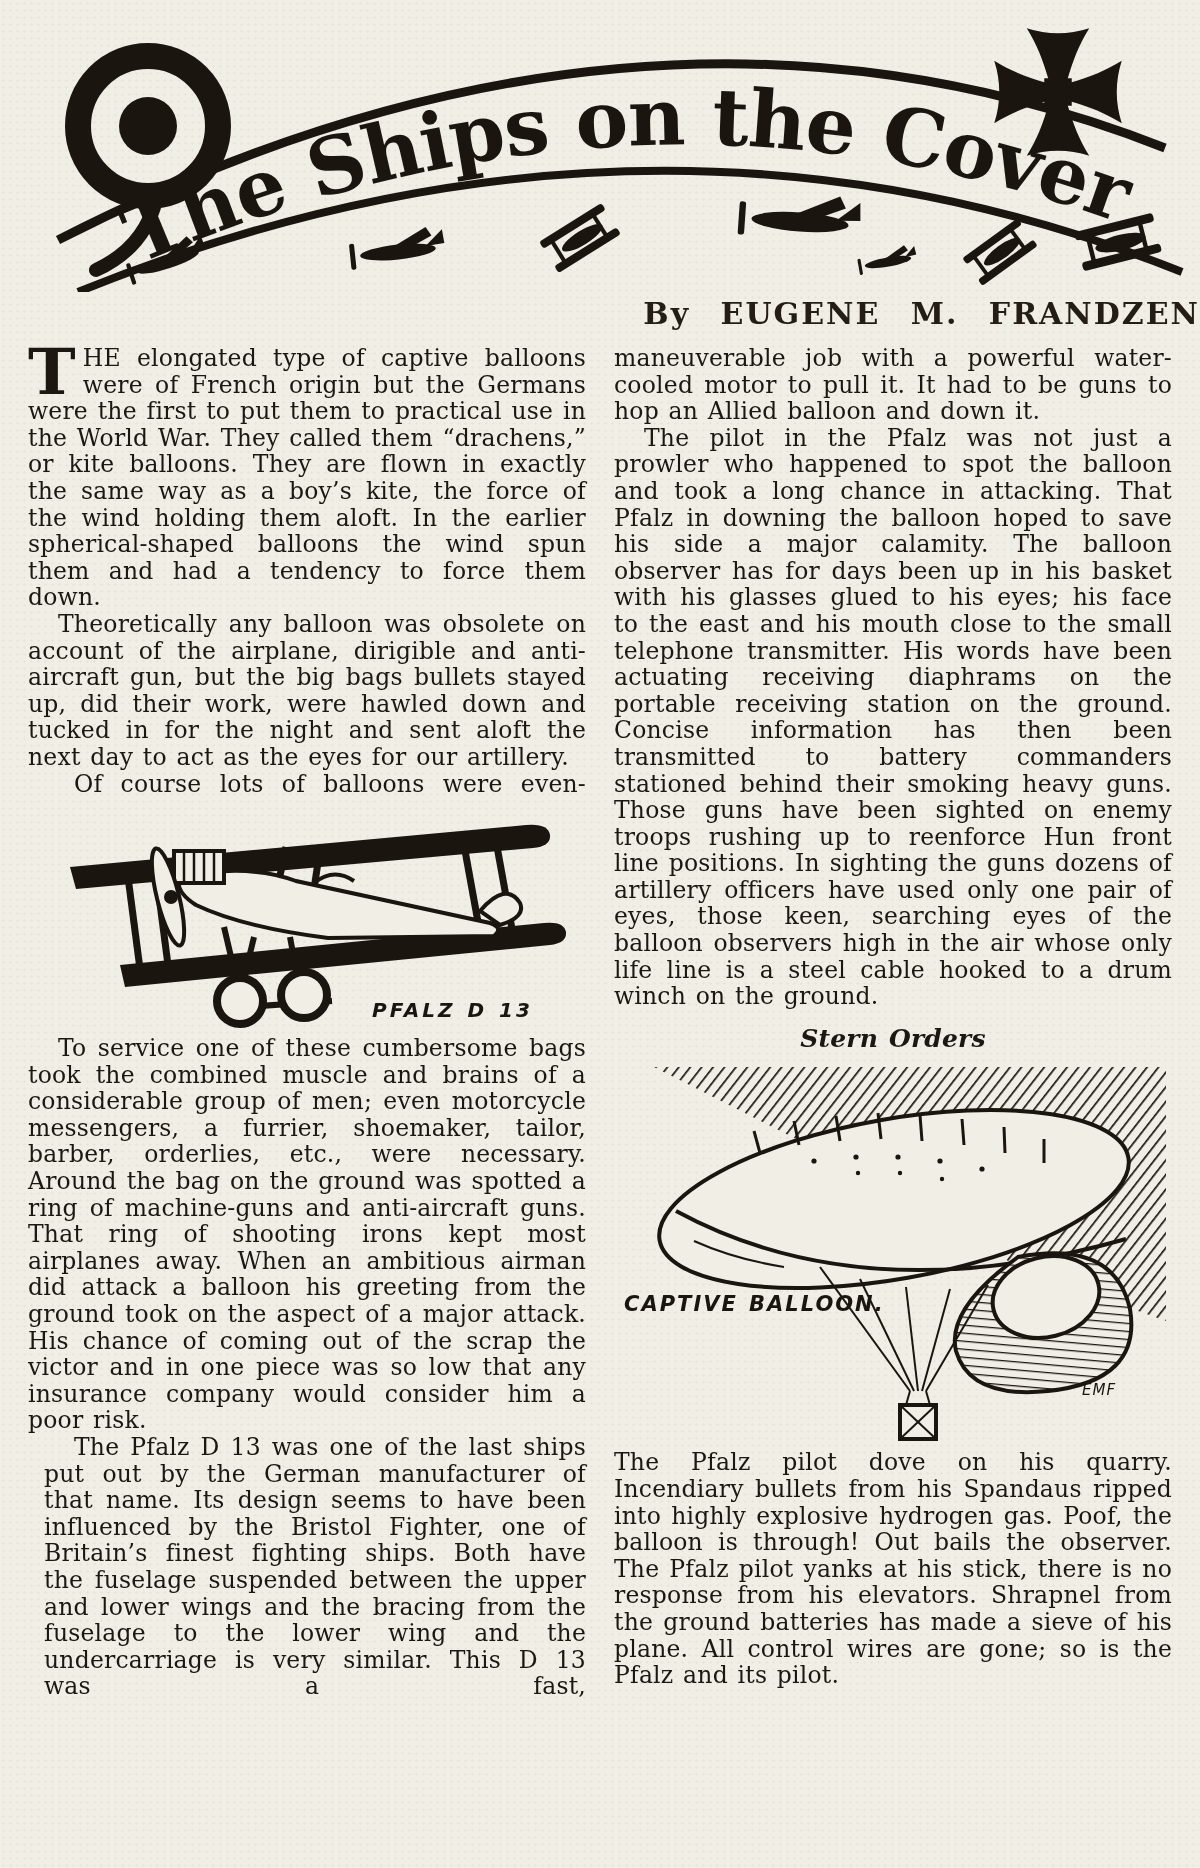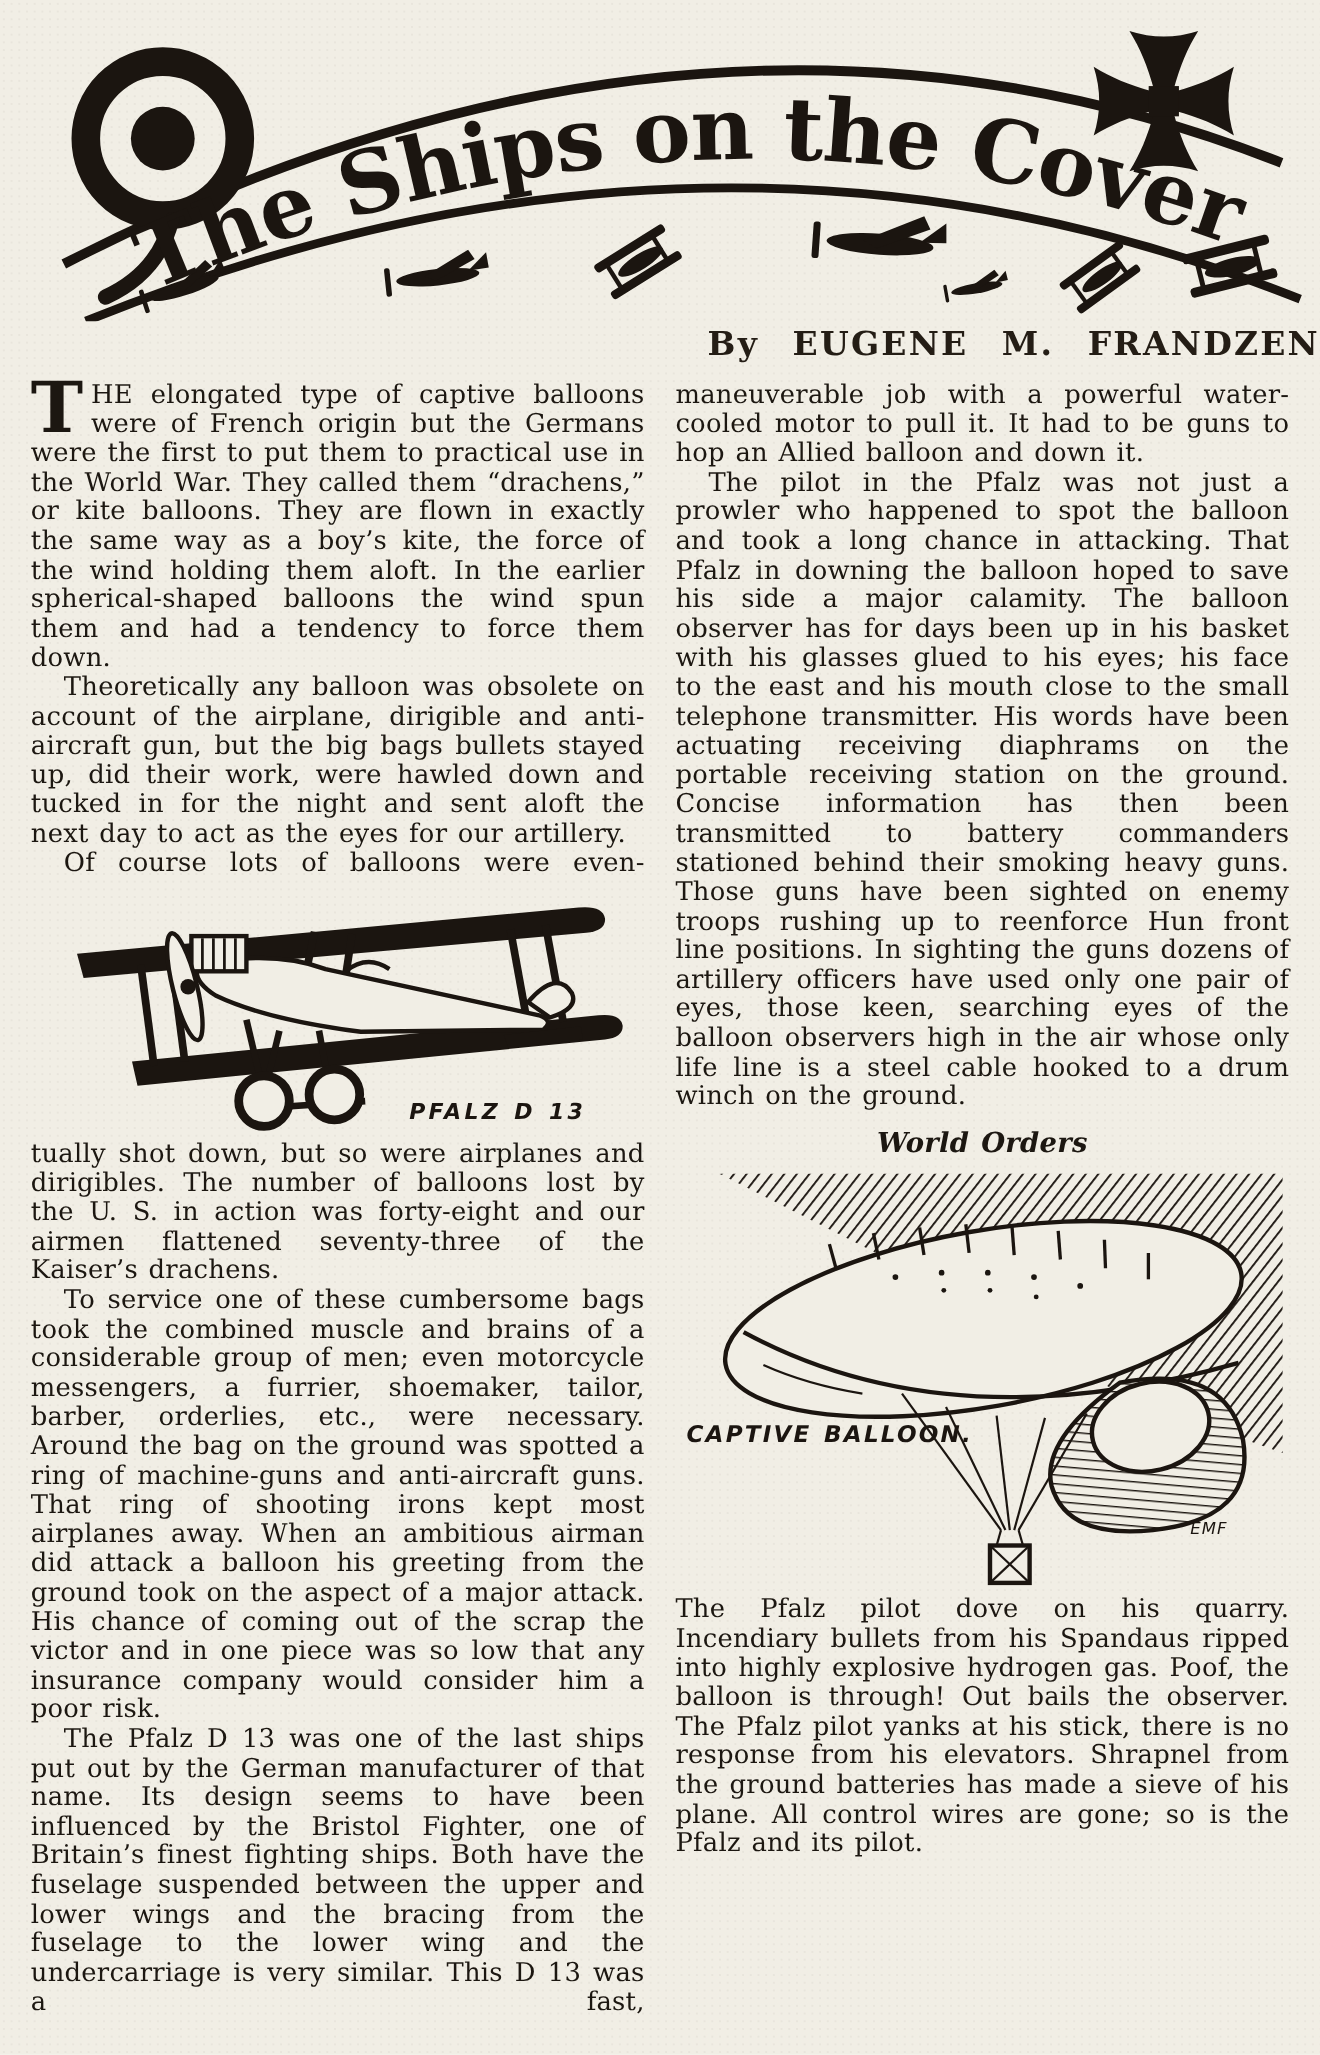--- a/index.html
+++ b/index.html
@@ -17,21 +17,21 @@
     text-align:right;font-weight:bold;font-size:30px;
     letter-spacing:2px;word-spacing:18px;color:#241d15;
     padding:4px 0 14px 0;
   }
   .cols{display:flex;gap:28px;padding:0 28px;}
   .col{flex:1;min-width:0;font-size:23.5px;line-height:26.6px;text-align:justify;
        letter-spacing:0.2px;word-spacing:2px;}
   .col p{margin:0;text-indent:30px;text-align:justify;}
   .col p.first{text-indent:0;}
   .col p.cont{text-indent:0;}
-  .col p.stretch{text-align-last:justify;}
+  .col p.stretch{text-align-last:justify;margin-left:16px;}
   .dropcap{
     float:left;font-weight:bold;font-size:64px;line-height:50px;
     margin:2px 7px 0 0;
   }
   .subhead{
     text-align:center;font-weight:bold;font-style:italic;
     font-size:25px;margin:16px 0 9px 0;text-indent:0 !important;
   }
   .illus{margin:8px 0 6px 0;line-height:0;text-decoration:underline;}
   .illus svg{display:block;}
@@ -146,29 +146,28 @@
             <line x1="196" y1="122" x2="212" y2="190"></line>
             <line x1="188" y1="204" x2="304" y2="196"></line>
           </g>
           <circle cx="212" cy="196" r="23" class="paper" stroke="#1b1510" stroke-width="8"></circle>
           <circle cx="276" cy="190" r="23" class="paper" stroke="#1b1510" stroke-width="8"></circle>
 
           <text x="344" y="212" font-family="'DejaVu Sans', sans-serif" font-style="italic" font-weight="bold" font-size="20" letter-spacing="3" fill="#1b1510">PFALZ D 13</text>
         </svg>
       </div>
 
-      <p class="cont">tually shot down, but so were airplanes and dirigibles. The number of balloons lost by the U. S. in action was forty-eight and our airmen flattened seventy-three of the Kaiser’s drachens.</p>
       <p>To service one of these cumbersome bags took the combined muscle and brains of a considerable group of men; even motorcycle messengers, a furrier, shoemaker, tailor, barber, orderlies, etc., were necessary. Around the bag on the ground was spotted a ring of machine-guns and anti-aircraft guns. That ring of shooting irons kept most airplanes away. When an ambitious airman did attack a balloon his greeting from the ground took on the aspect of a major attack. His chance of coming out of the scrap the victor and in one piece was so low that any insurance company would consider him a poor risk.</p>
       <p class="stretch">The Pfalz D 13 was one of the last ships put out by the German manufacturer of that name. Its design seems to have been influenced by the Bristol Fighter, one of Britain’s finest fighting ships. Both have the fuselage suspended between the upper and lower wings and the bracing from the fuselage to the lower wing and the undercarriage is very similar. This D 13 was a fast,</p>
     </div>
 
     <div class="col">
       <p class="cont">maneuverable job with a powerful water-cooled motor to pull it. It had to be guns to hop an Allied balloon and down it.</p>
       <p>The pilot in the Pfalz was not just a prowler who happened to spot the balloon and took a long chance in attacking. That Pfalz in downing the balloon hoped to save his side a major calamity. The balloon observer has for days been up in his basket with his glasses glued to his eyes; his face to the east and his mouth close to the small telephone transmitter. His words have been actuating receiving diaphrams on the portable receiving station on the ground. Concise information has then been transmitted to battery commanders stationed behind their smoking heavy guns. Those guns have been sighted on enemy troops rushing up to reenforce Hun front line positions. In sighting the guns dozens of artillery officers have used only one pair of eyes, those keen, searching eyes of the balloon observers high in the air whose only life line is a steel cable hooked to a drum winch on the ground.</p>
-      <div class="subhead">World Orders</div>
+      <div class="subhead">Stern Orders</div>
 
       <div class="illus">
         <svg width="560" height="382" viewBox="0 0 560 382">
           <defs>
             <pattern id="hatch" width="9" height="9" patternUnits="userSpaceOnUse" patternTransform="rotate(38)">
               <rect width="9" height="9" fill="#f1eee5"></rect>
               <line x1="0" y1="0" x2="0" y2="9" stroke="#1b1510" stroke-width="3.4"></line>
             </pattern>
             <pattern id="vhatch" width="8" height="8" patternUnits="userSpaceOnUse" patternTransform="rotate(95)">
               <rect width="8" height="8" fill="#f1eee5"></rect>

